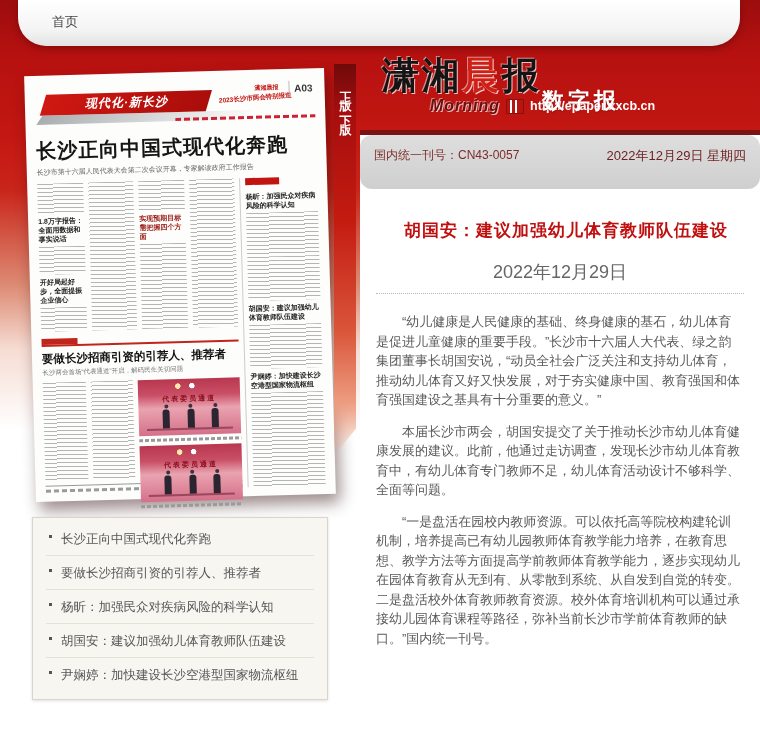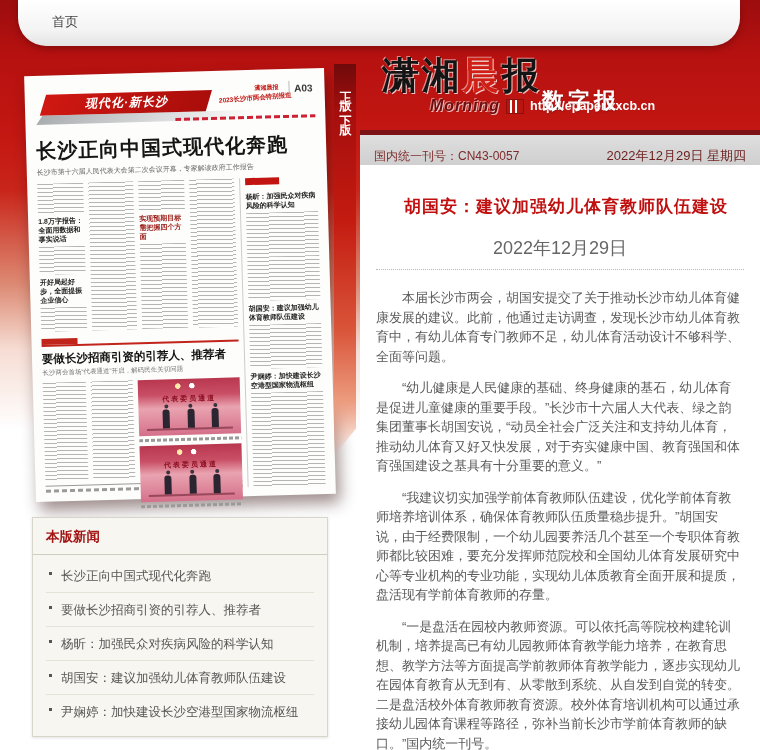--- a/index.html
+++ b/index.html
@@ -106,21 +106,21 @@
   .news-item{position:relative;padding:7px 0 7px 15px;border-bottom:1px solid #e4e1d6;}
   .news-item:last-child{border-bottom:none;}
   .news-item a{font-size:12.5px;color:#555;}
   .bullet{position:absolute;left:3px;top:13px;width:3px;height:3px;background:#555;}
 
   
   .panel{position:absolute;left:360px;top:130px;width:400px;min-height:620px;background:#fff;z-index:2;
     box-sizing:border-box;}
   .panel-topline{height:5px;background:#7c1216;}
   .panel-infobar{height:30px;background:linear-gradient(180deg,#dedede,#cfcfcf);
-    display:flex;align-items:flex-end;justify-content:space-between;padding:0 14px;}
+    display:flex;align-items:flex-start;justify-content:space-between;padding:12px 14px;border-radius:12px;}
   .issn{font-size:12px;color:#7d2b2b;}
   .issue-date{font-size:13px;font-weight:normal;color:#6d1d1d;}
   .panel-body{padding:26px 16px 18px;}
   .article-title{color:#c00f0f;font-size:17px;font-weight:bold;letter-spacing:1px;margin:4px 0 0 28px;}
   .article-date{text-align:center;color:#666;font-size:18px;margin-top:18px;}
   .dotted{border-bottom:1px dotted #b9b9b9;margin-top:9px;}
   .article-text p{font-size:13px;color:#595959;line-height:19.5px;text-indent:2em;margin:12px 0 0;}
   .article-text p:first-child{margin-top:18px;}
 </style>
 </head>
@@ -224,23 +224,20 @@
       <div class="ftx h44"></div>
       <div class="p-sechead">胡国安：建议加强幼儿体育教师队伍建设</div>
       <div class="ftx h44"></div>
       <div class="p-sechead">尹娴婷：加快建设长沙空港型国家物流枢纽</div>
       <div class="ftx f1"></div>
     </div>
   </div>
 </div>
 
 <div class="news-box">
-  <div class="news-box-header">
-    <span class="news-box-title">本版新闻</span>
-  </div>
   <ul class="news-list">
     <li class="news-item">
       <span class="bullet"></span>
       <a href="#">长沙正向中国式现代化奔跑</a>
     </li>
     <li class="news-item">
       <span class="bullet"></span>
       <a href="#">要做长沙招商引资的引荐人、推荐者</a>
     </li>
     <li class="news-item">
@@ -262,20 +259,19 @@
   <div class="panel-topline"></div>
   <div class="panel-infobar">
     <span class="issn">国内统一刊号：CN43-0057</span>
     <span class="issue-date">2022年12月29日 星期四</span>
   </div>
   <div class="panel-body">
     <div class="article-title">胡国安：建议加强幼儿体育教师队伍建设</div>
     <div class="article-date">2022年12月29日</div>
     <div class="dotted"></div>
     <div class="article-text">
+      <p>“幼儿健康是人民健康的基础、终身健康的基石，幼儿体育是促进儿童健康的重要手段。”长沙市十六届人大代表、绿之韵集团董事长胡国安说，“动员全社会广泛关注和支持幼儿体育，推动幼儿体育又好又快发展，对于夯实健康中国、教育强国和体育强国建设之基具有十分重要的意义。”</p>
       <p>本届长沙市两会，胡国安提交了关于推动长沙市幼儿体育健康发展的建议。此前，他通过走访调查，发现长沙市幼儿体育教育中，有幼儿体育专门教师不足，幼儿体育活动设计不够科学、全面等问题。</p>
-      <p>“幼儿健康是人民健康的基础、终身健康的基石，幼儿体育是促进儿童健康的重要手段。”长沙市十六届人大代表、绿之韵集团董事长胡国安说，“动员全社会广泛关注和支持幼儿体育，推动幼儿体育又好又快发展，对于夯实健康中国、教育强国和体育强国建设之基具有十分重要的意义。”</p>
-      <p>“我建议切实加强学前体育教师队伍建设，优化学前体育教师培养培训体系，确保体育教师队伍质量稳步提升。”胡国安说，由于经费限制，一个幼儿园要养活几个甚至一个专职体育教师都比较困难，要充分发挥师范院校和全国幼儿体育发展研究中心等专业机构的专业功能，实现幼儿体质教育全面开展和提质，盘活现有学前体育教师的存量。</p>
       <p>“一是盘活在园校内教师资源。可以依托高等院校构建轮训机制，培养提高已有幼儿园教师体育教学能力培养，在教育思想、教学方法等方面提高学前教师体育教学能力，逐步实现幼儿在园体育教育从无到有、从零散到系统、从自发到自觉的转变。二是盘活校外体育教师教育资源。校外体育培训机构可以通过承接幼儿园体育课程等路径，弥补当前长沙市学前体育教师的缺口。”国内统一刊号。</p>
 
     </div>
   </div>
 </div>
 
 </body></html>

